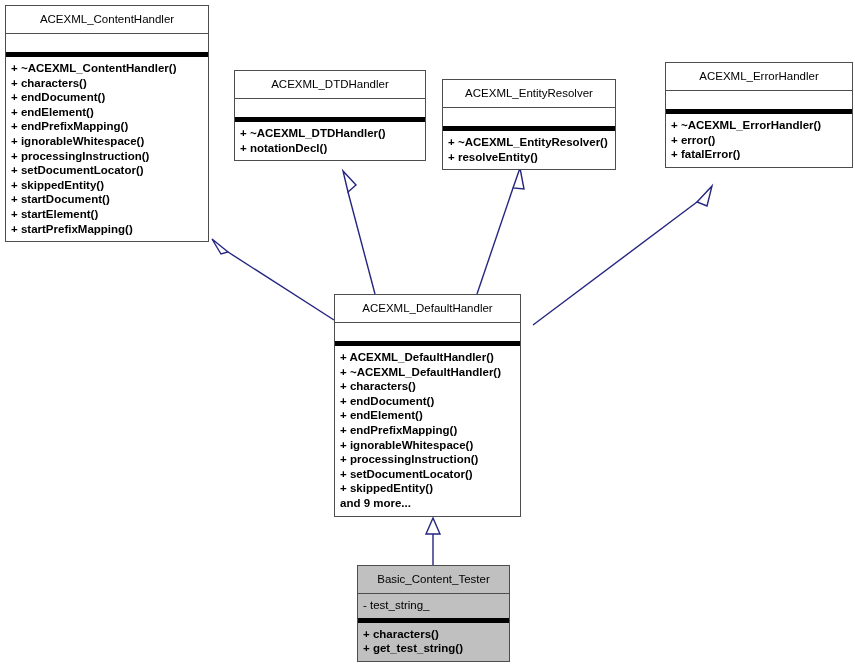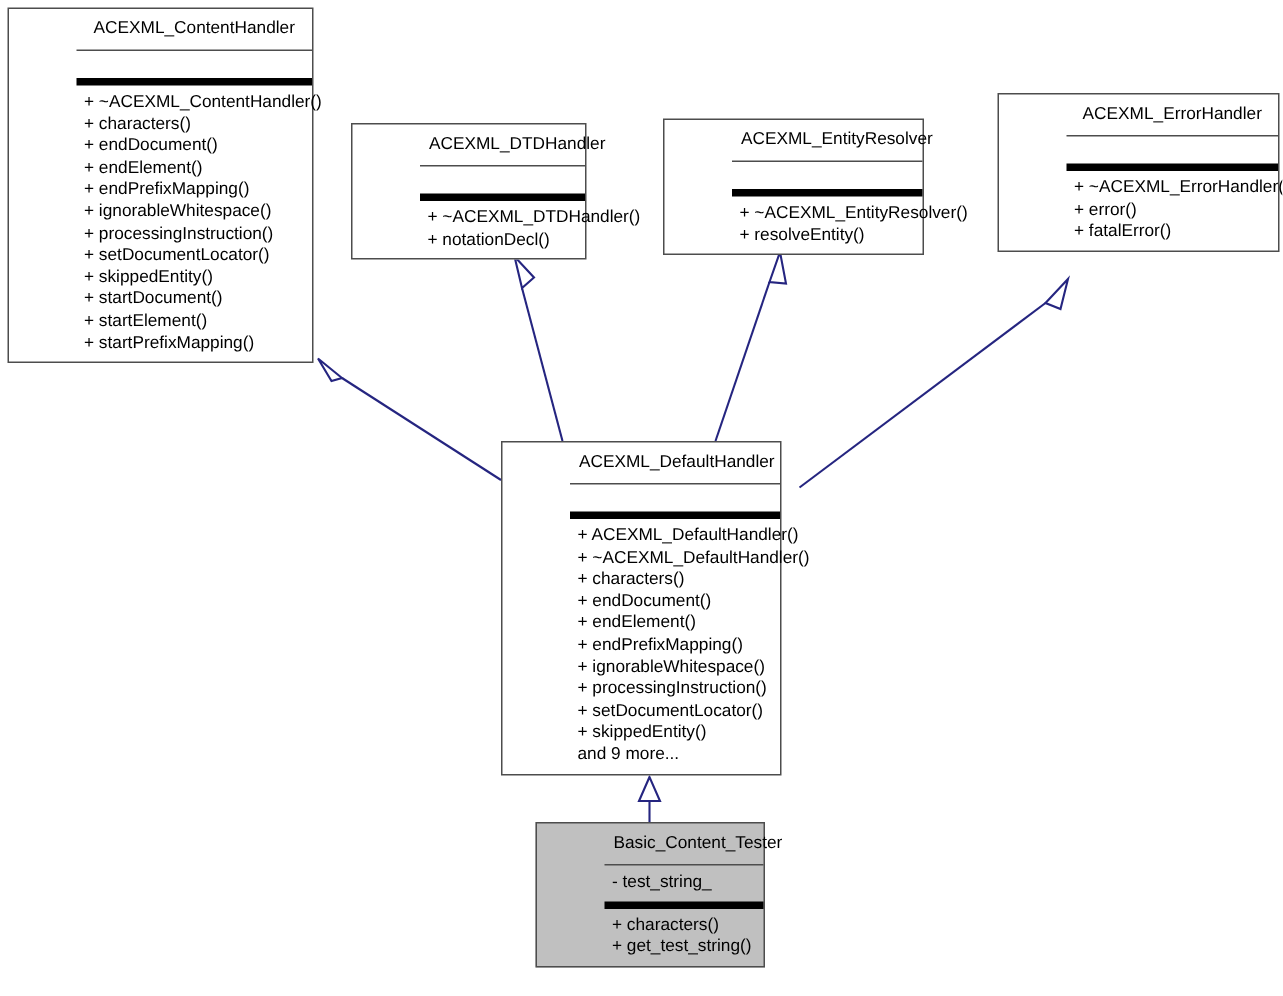--- a/index.html
+++ b/index.html
@@ -24,21 +24,20 @@
     width: 855px;
     height: 664px;
     pointer-events: none;
   }
   .uml-class {
     position: absolute;
     box-sizing: border-box;
     border: 1px solid #4d4d4d;
     background: #ffffff;
     z-index: 2;
-    padding-left: 45px;
   }
   .uml-class.filled {
     background: #c0c0c0;
   }
   .uml-title {
     box-sizing: border-box;
     text-align: center;
     font-size: 11.5px;
     line-height: 14px;
     color: #000000;
@@ -58,20 +57,21 @@
   .uml-attrs.empty {
     padding: 0;
     height: 23px;
   }
   .uml-ops {
     box-sizing: border-box;
     padding: 4px 5px 5px 5px;
     font-size: 11.5px;
     line-height: 14.6px;
     color: #000000;
+    font-weight: bold;
   }
   .member {
     white-space: nowrap;
   }
 </style>
 </head>
 <body>
 
 <div id="diagram">
 
@@ -115,21 +115,21 @@
       <div class="member">+ ignorableWhitespace()</div>
       <div class="member">+ processingInstruction()</div>
       <div class="member">+ setDocumentLocator()</div>
       <div class="member">+ skippedEntity()</div>
       <div class="member">+ startDocument()</div>
       <div class="member">+ startElement()</div>
       <div class="member">+ startPrefixMapping()</div>
     </div>
   </div>
 
-  <div class="uml-class" style="left:234px; top:70px; width:157px;margin-top:12px;">
+  <div class="uml-class" style="left:234px; top:70px; width:192px;">
     <div class="uml-title">ACEXML_DTDHandler</div>
     <div class="uml-attrs empty"></div>
     <div class="uml-ops">
       <div class="member">+ ~ACEXML_DTDHandler()</div>
       <div class="member">+ notationDecl()</div>
     </div>
   </div>
 
   <div class="uml-class" style="left:442px; top:79px; width:174px;">
     <div class="uml-title">ACEXML_EntityResolver</div>
@@ -161,21 +161,21 @@
       <div class="member">+ endElement()</div>
       <div class="member">+ endPrefixMapping()</div>
       <div class="member">+ ignorableWhitespace()</div>
       <div class="member">+ processingInstruction()</div>
       <div class="member">+ setDocumentLocator()</div>
       <div class="member">+ skippedEntity()</div>
       <div class="member">and 9 more...</div>
     </div>
   </div>
 
-  <div class="uml-class filled" style="left:357px; top:548px; width:153px;">
+  <div class="uml-class filled" style="left:357px; top:565px; width:153px;">
     <div class="uml-title">Basic_Content_Tester</div>
     <div class="uml-attrs">
       <div class="member">- test_string_</div>
     </div>
     <div class="uml-ops">
       <div class="member">+ characters()</div>
       <div class="member">+ get_test_string()</div>
     </div>
   </div>
 

